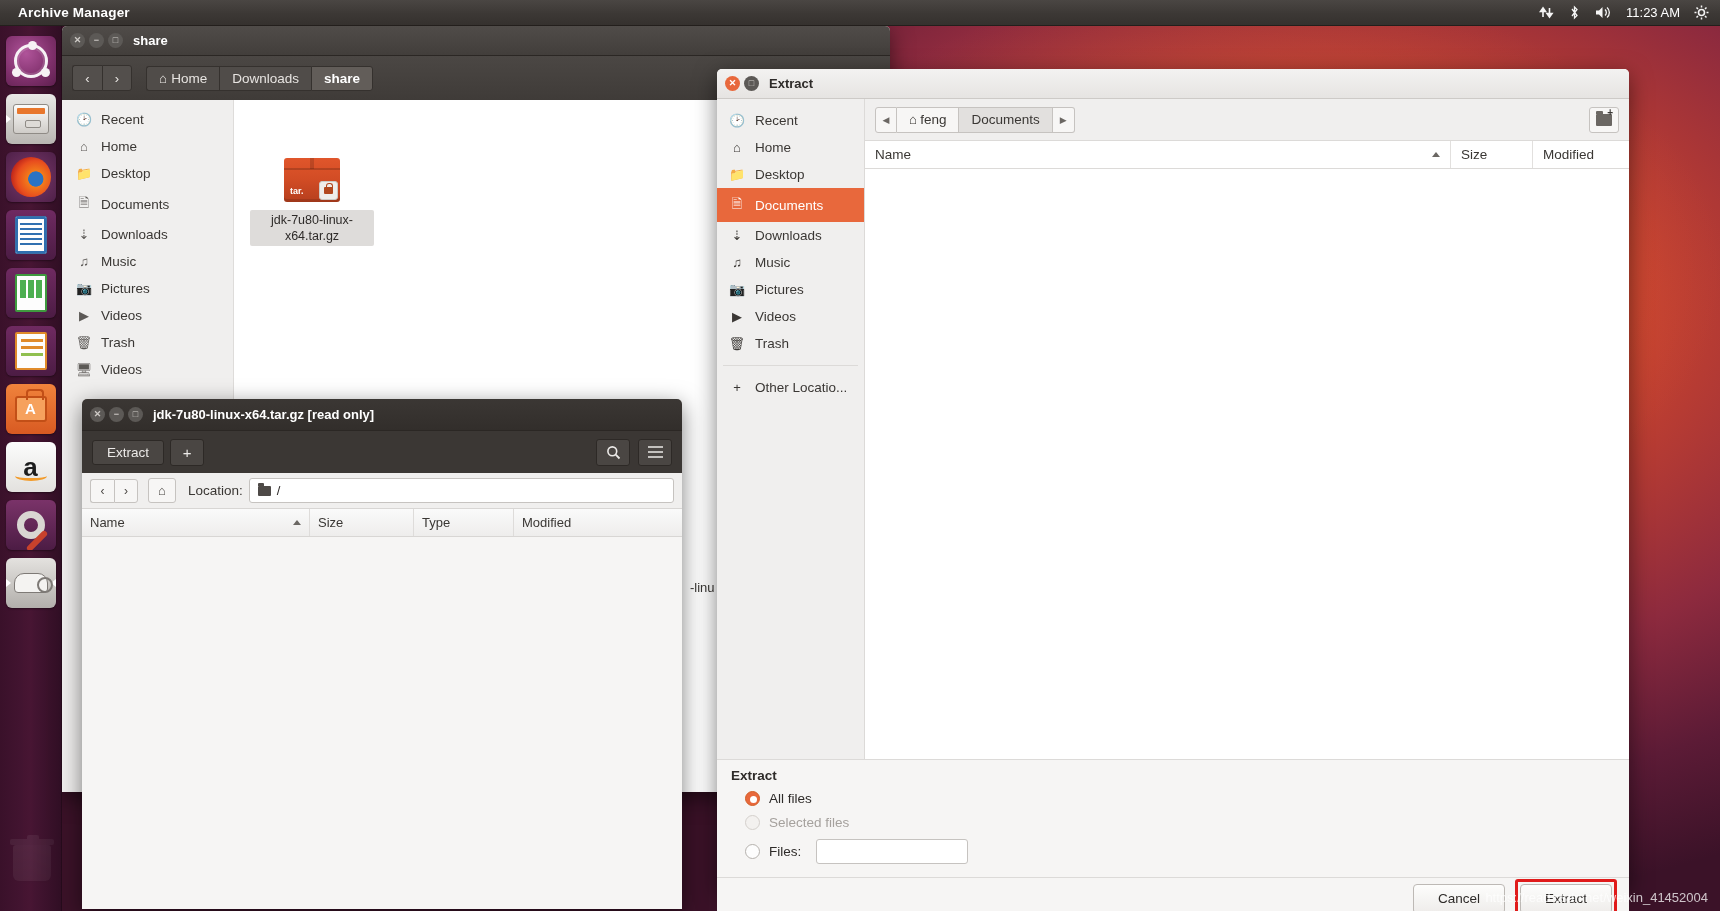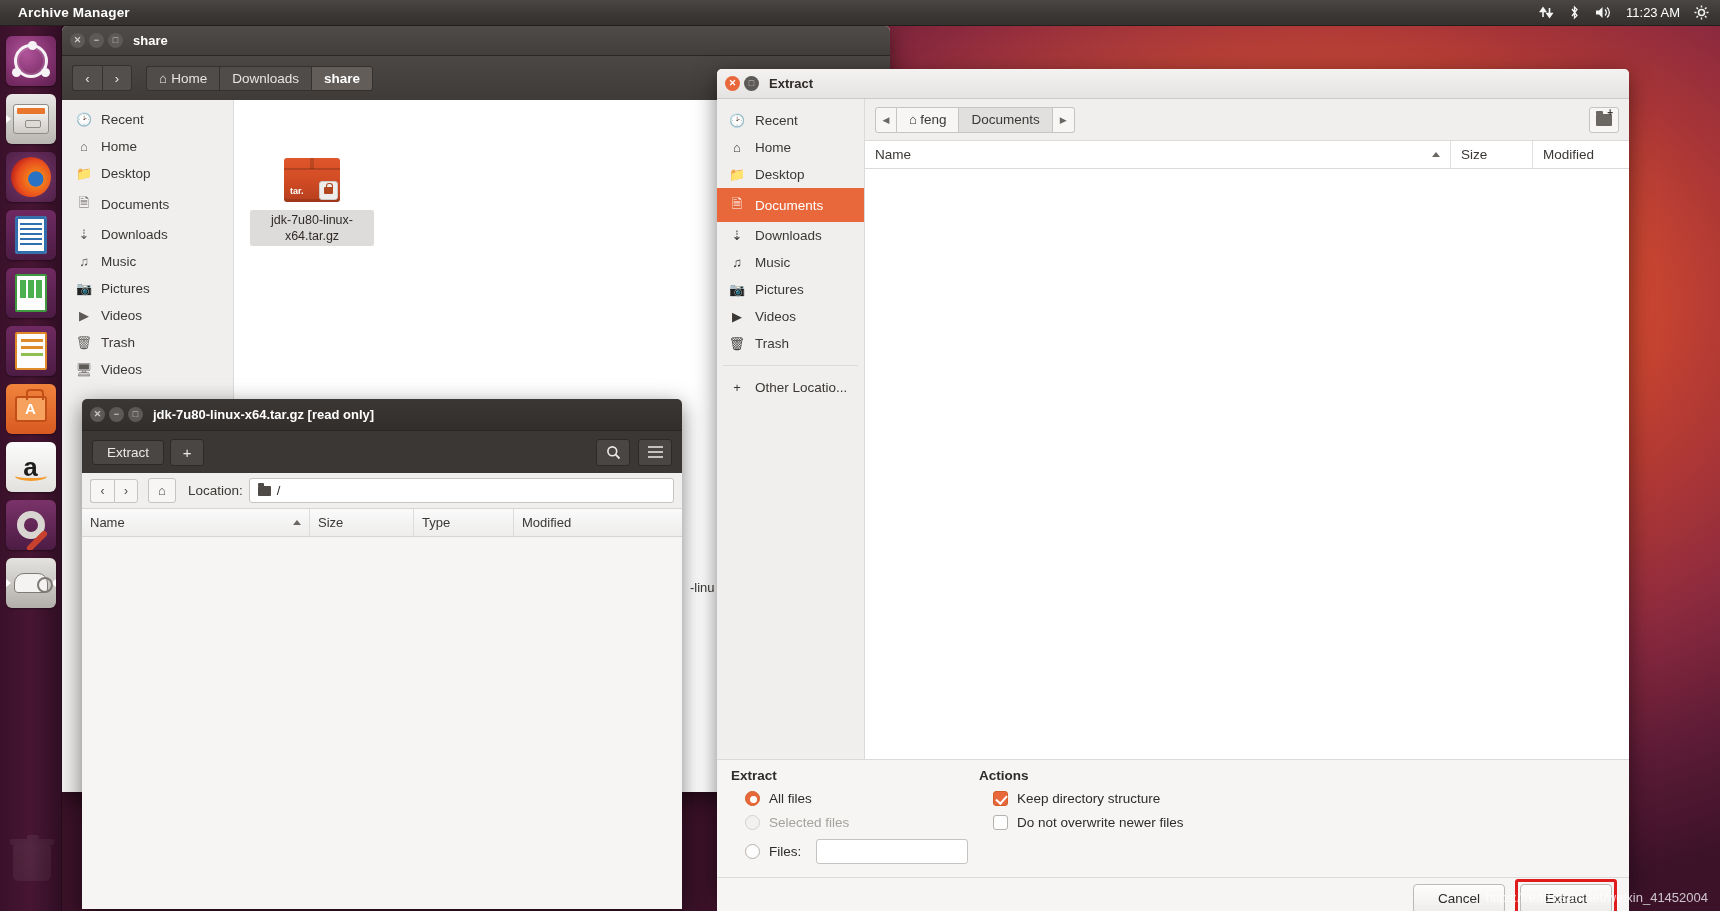--- a/index.html
+++ b/index.html
@@ -612,31 +612,20 @@
       <div class="optrow dim">
         <span class="radio dim"></span>
         <span>Selected files</span>
       </div>
       <div class="optrow">
         <span class="radio"></span>
         <span>Files:</span>
         <input id="files-input" type="text" placeholder="" style="">
       </div>
     </div>
-    <div class="optcol">
-      <div class="opt-title">Actions</div>
-      <div class="optrow">
-        <span class="check on"></span>
-        <span>Keep directory structure</span>
-      </div>
-      <div class="optrow">
-        <span class="check"></span>
-        <span>Do not overwrite newer files</span>
-      </div>
-    </div>
   </div>
 
   <div id="ex-actions">
     <div class="dlgbtn">Cancel</div>
     <div id="extract-btn-wrap">
       <div class="dlgbtn">Extract</div>
     </div>
   </div>
 </div>
 

